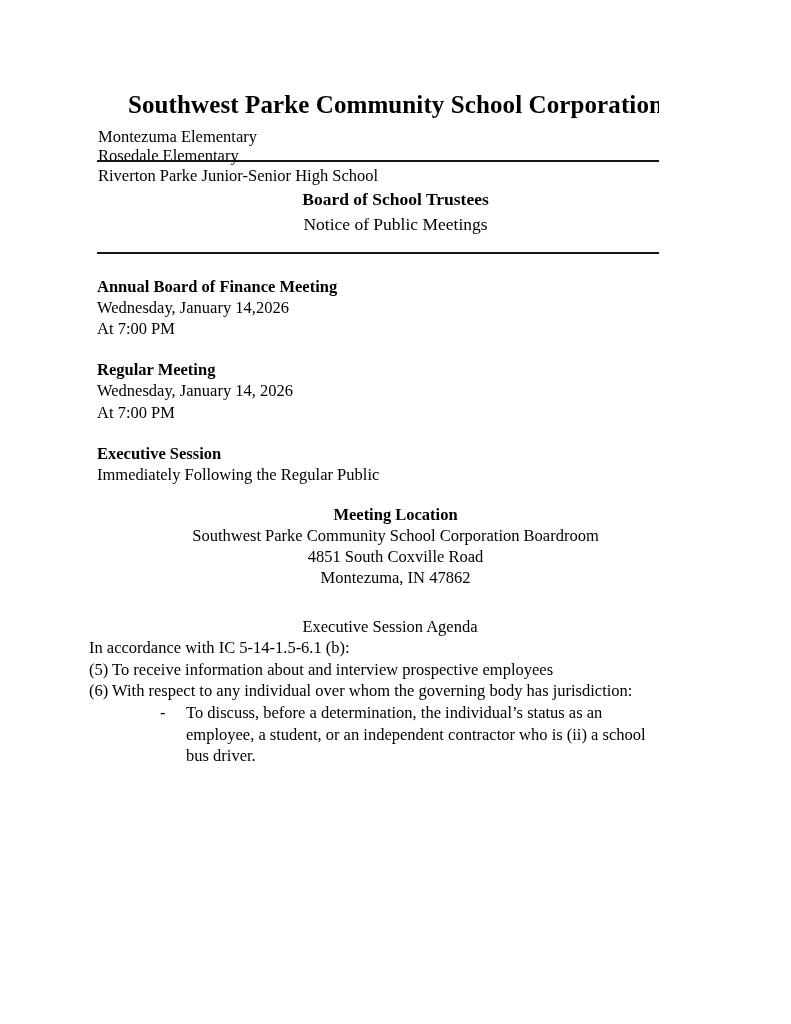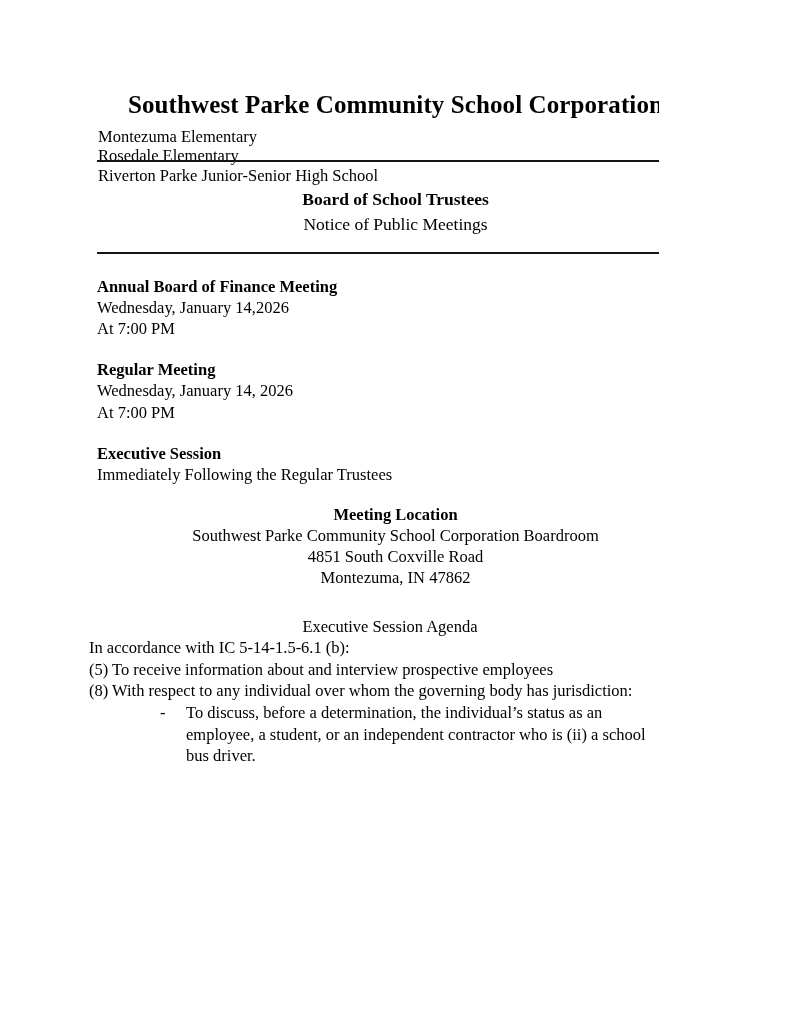--- a/index.html
+++ b/index.html
@@ -180,36 +180,36 @@
     </div>
 
     <div class="block">
       <div class="block-heading">Regular Meeting</div>
       <div class="block-line">Wednesday, January 14, 2026</div>
       <div class="block-line">At 7:00 PM</div>
     </div>
 
     <div class="block">
       <div class="block-heading">Executive Session</div>
-      <div class="block-line">Immediately Following the Regular Trustees</div>
+      <div class="block-line">Immediately Following the Regular Public</div>
     </div>
 
   </div>
 
   <div class="location">
     <div class="block-heading">Meeting Location</div>
     <div class="block-line">Southwest Parke Community School Corporation Boardroom</div>
     <div class="block-line">4851 South Coxville Road</div>
     <div class="block-line">Montezuma, IN 47862</div>
   </div>
 
   <div class="agenda">
     <div class="agenda-heading">Executive Session Agenda</div>
     <div class="agenda-line">In accordance with IC 5-14-1.5-6.1 (b):</div>
     <div class="agenda-line">(5) To receive information about and interview prospective employees</div>
-    <div class="agenda-line">(8) With respect to any individual over whom the governing body has jurisdiction:</div>
+    <div class="agenda-line">(6) With respect to any individual over whom the governing body has jurisdiction:</div>
     <div class="agenda-sub">
       <span class="agenda-dash">-</span>
       <span class="agenda-sub-text">To discuss, before a determination, the individual’s status as an employee, a student, or an independent contractor who is (ii) a school bus driver.</span>
     </div>
   </div>
 
 </div>
 
 </body></html>

